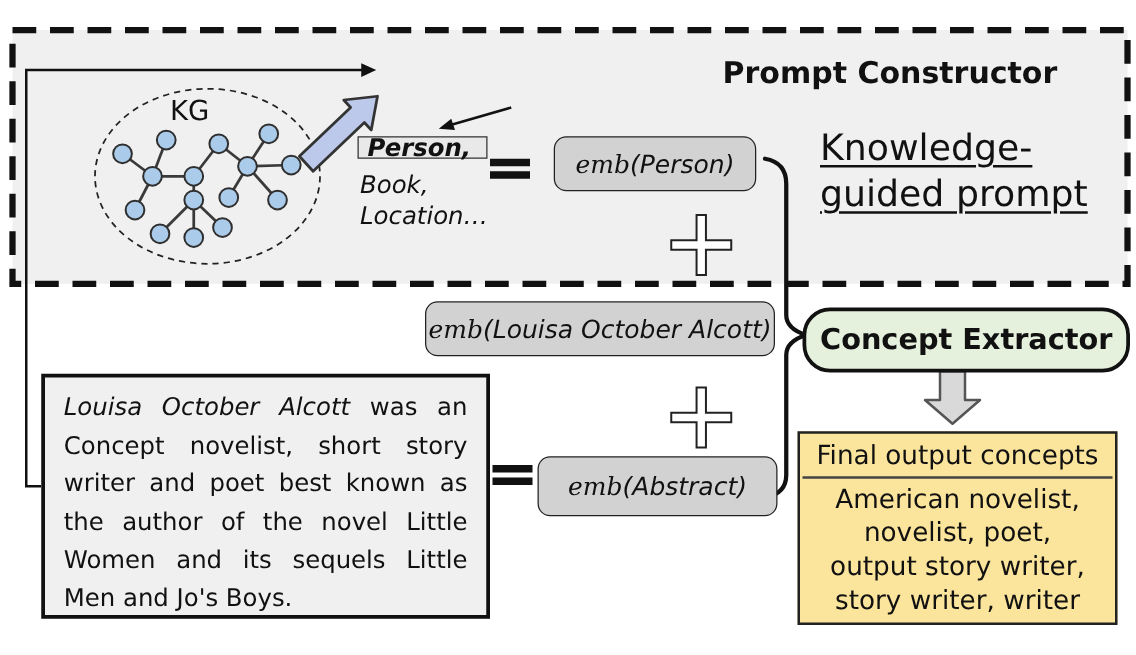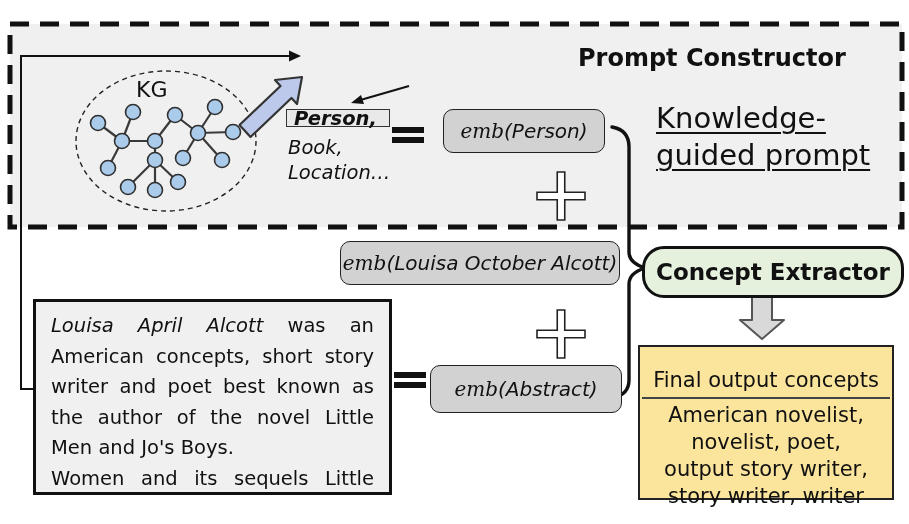--- a/index.html
+++ b/index.html
@@ -44,21 +44,21 @@
 
   .concept-extractor{
     left:642px;top:246px;width:256px;height:46px;background:#e5f0dd;
     border:3px solid #111;border-radius:22px;font-size:23px;font-weight:bold;white-space:nowrap;
   }
 
   .final-output{
     left:638px;top:345px;width:256px;height:155px;background:#fbe49c;
     border:2px solid #222;box-sizing:border-box;
   }
-  .final-output .fo-title{height:34px;font-size:21px;display:flex;align-items:center;justify-content:center;margin-top:16px;}
+  .final-output .fo-title{height:34px;font-size:21px;display:flex;align-items:center;justify-content:center;}
   .final-output .fo-divider{border-top:2px solid #444;margin:0 2px;}
   .final-output .fo-line{font-size:21px;line-height:27px;text-align:center;}
   .final-output .fo-list{padding-top:3px;}
 
   .abstract-box{
     left:33px;top:299px;width:359px;height:196px;background:#f0f0f0;
     border:3px solid #111;box-sizing:border-box;padding:9px 15px 0 15px;
     font-size:19.5px;line-height:30.5px;
   }
   .abs-line{white-space:nowrap;}
@@ -183,21 +183,21 @@
     <div class="fo-divider"></div>
     <div class="fo-list">
       <div class="fo-line">American novelist,</div>
       <div class="fo-line">novelist, poet,</div>
       <div class="fo-line">output story writer,</div>
       <div class="fo-line">story writer, writer</div>
     </div>
   </div>
 
   <div class="abs abstract-box">
-    <div class="abs-line just"><span class="ital">Louisa April Alcott</span> <span>was an</span></div>
-    <div class="abs-line just">American concepts, short story</div>
+    <div class="abs-line just"><span class="ital">Louisa October Alcott</span> <span>was an</span></div>
+    <div class="abs-line just">Concept novelist, short story</div>
     <div class="abs-line just">writer and poet best known as</div>
     <div class="abs-line just">the author of the novel Little</div>
+    <div class="abs-line just">Women and its sequels Little</div>
     <div class="abs-line">Men and Jo's Boys.</div>
-    <div class="abs-line just">Women and its sequels Little</div>
   </div>
 
 </div>
 
 </body></html>

